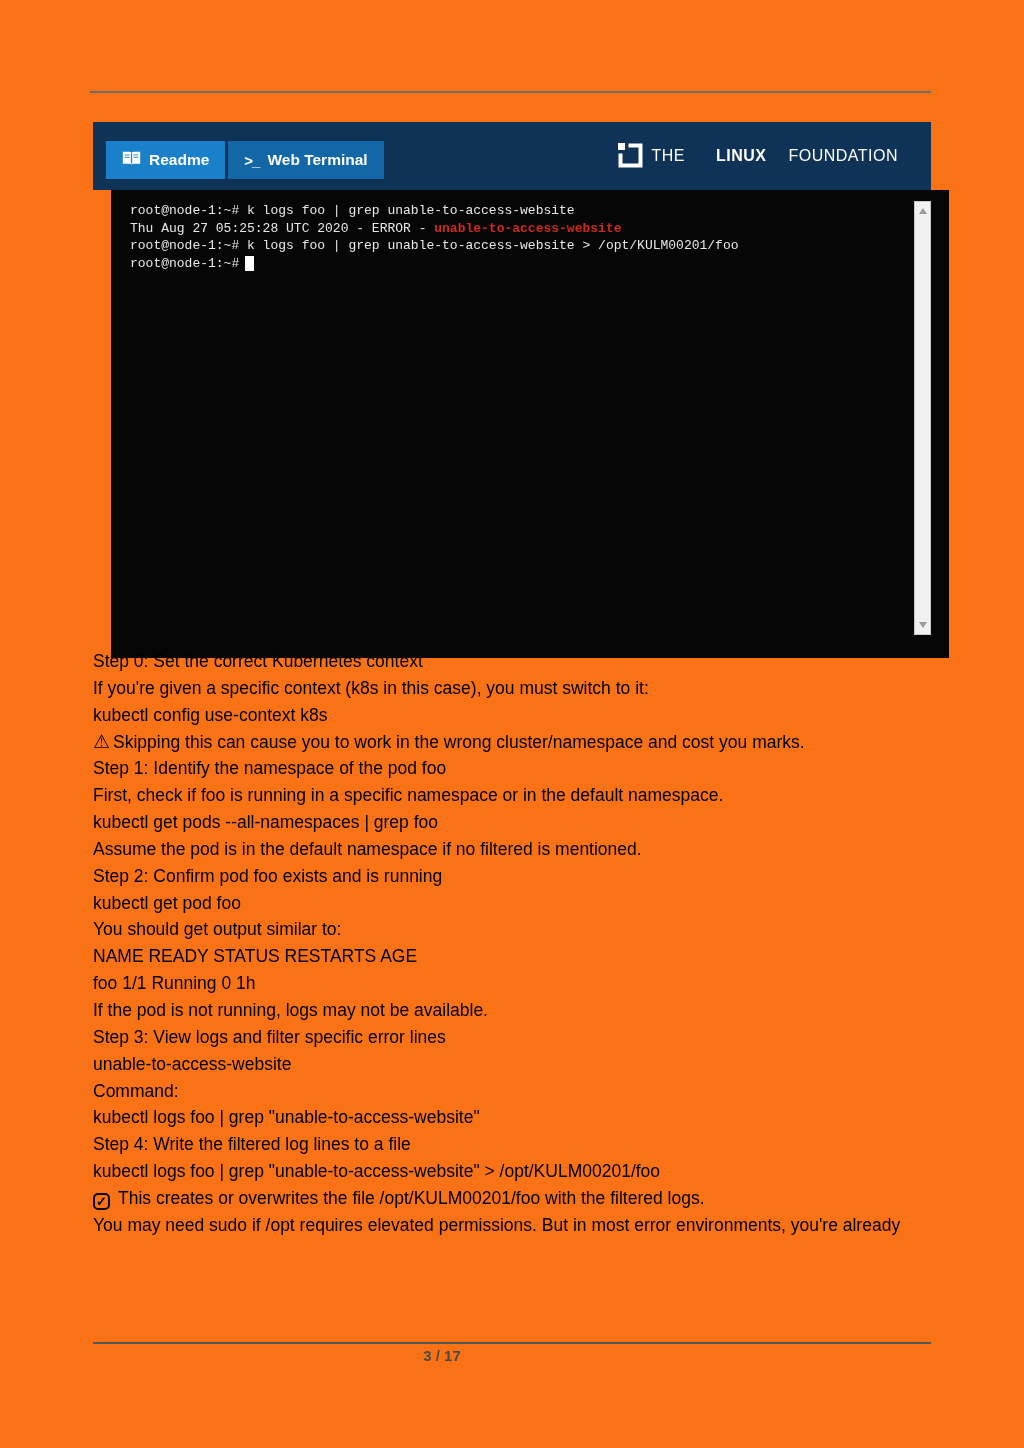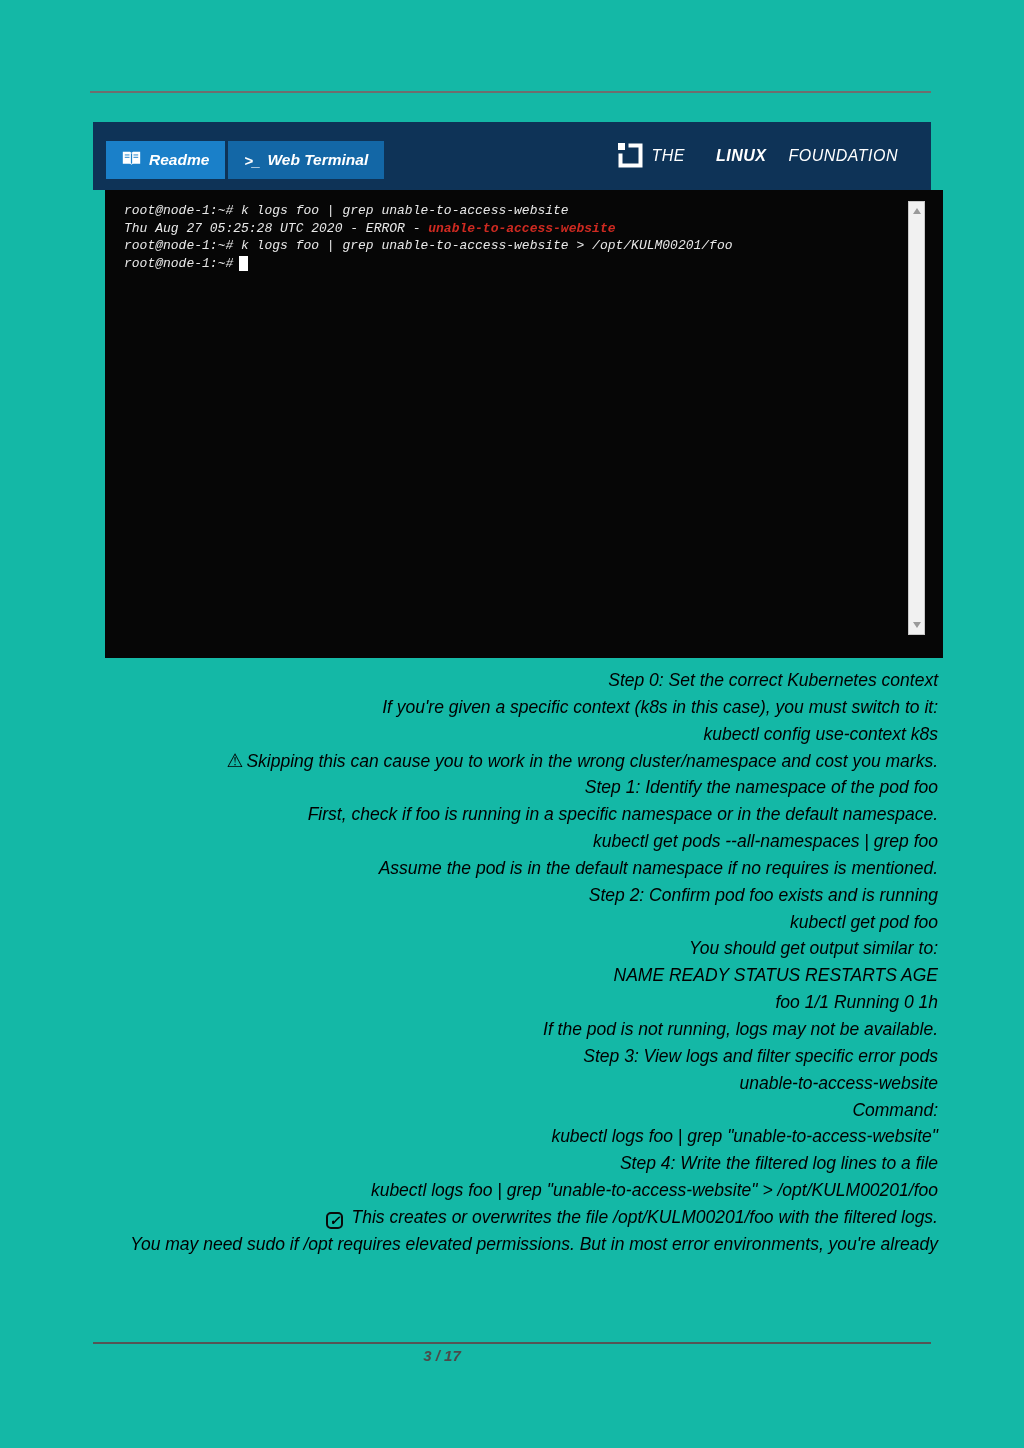--- a/index.html
+++ b/index.html
@@ -10,24 +10,23 @@
     --terminal_text:#e8e8e8;
     --terminal_error_red:#cf2a21;
     --body_text:#000000;
     --footer_text:#4a4a4a;
   }
   *{margin:0;padding:0;box-sizing:border-box;}
   html,body{background:#fff;}
   .page{
     position:relative;
     width:1024px;height:1448px;
-    background:#14b8a6;
+    background:#f97316;
     font-family:"Liberation Sans", sans-serif;
     overflow:hidden;
-    font-style:italic;
   }
   .top-rule{
     position:absolute;left:90px;top:91px;width:841px;height:2px;
     background:#6e6e6e;
   }
   
   .shot{
     position:absolute;left:93px;top:122px;width:838px;height:536px;
   }
   .shot-header{
@@ -50,21 +49,21 @@
   .logo{
     position:absolute;right:33px;top:0;height:68px;
     display:flex;align-items:center;gap:8px;
     color:#fff;font-size:16px;letter-spacing:.5px;white-space:nowrap;
   }
   .lf-the,.lf-foundation{font-weight:400;}
   .lf-linux{font-weight:700;margin-left:9px;}
   .logo .word-gap{display:inline-block;width:6px;}
   
   .terminal{
-    position:absolute;left:12px;top:68px;width:100%;height:468px;
+    position:absolute;left:18px;top:68px;width:100%;height:468px;
     background:var(--terminal_bg);
     font-family:"Liberation Mono", monospace;
     font-size:13px;line-height:17.5px;
     color:var(--terminal_text);
   }
   .term-lines{position:absolute;left:19px;top:12px;right:40px;}
   .tline{white-space:pre;}
   .err{color:var(--terminal_error_red);font-weight:700;}
   .cursor{
     display:inline-block;width:9px;height:15px;
@@ -83,23 +82,23 @@
   .tri-up{
     width:0;height:0;border-left:4px solid transparent;border-right:4px solid transparent;
     border-bottom:6px solid #9a9a9a;
   }
   .tri-down{
     width:0;height:0;border-left:4px solid transparent;border-right:4px solid transparent;
     border-top:6px solid #9a9a9a;
   }
   
   .body-text{
-    position:absolute;left:93px;top:667px;width:845px;
+    position:absolute;left:93px;top:648px;width:845px;
     color:var(--body_text);
-    font-size:17.5px;line-height:26.85px;text-align:right;
+    font-size:17.5px;line-height:26.85px;
   }
   .body-text p{white-space:nowrap;}
   .warn-icon{
     font-size:19px;line-height:1;margin-right:3px;
     font-family:"DejaVu Sans", sans-serif;
   }
   .check-icon{
     display:inline-flex;align-items:center;justify-content:center;
     width:17px;height:17px;border:2.2px solid #0a0a0a;border-radius:5px;
     margin-right:8px;vertical-align:-2px;
@@ -180,28 +179,28 @@
   </div>
 
   <div class="body-text">
     <p>Step 0: Set the correct Kubernetes context</p>
     <p>If you're given a specific context (k8s in this case), you must switch to it:</p>
     <p>kubectl config use-context k8s</p>
     <p><span class="warn-icon">⚠</span><span>Skipping this can cause you to work in the wrong cluster/namespace and cost you marks.</span></p>
     <p>Step 1: Identify the namespace of the pod foo</p>
     <p>First, check if foo is running in a specific namespace or in the default namespace.</p>
     <p>kubectl get pods --all-namespaces | grep foo</p>
-    <p>Assume the pod is in the default namespace if no requires is mentioned.</p>
+    <p>Assume the pod is in the default namespace if no filtered is mentioned.</p>
     <p>Step 2: Confirm pod foo exists and is running</p>
     <p>kubectl get pod foo</p>
     <p>You should get output similar to:</p>
     <p>NAME READY STATUS RESTARTS AGE</p>
     <p>foo 1/1 Running 0 1h</p>
     <p>If the pod is not running, logs may not be available.</p>
-    <p>Step 3: View logs and filter specific error pods</p>
+    <p>Step 3: View logs and filter specific error lines</p>
     <p>unable-to-access-website</p>
     <p>Command:</p>
     <p>kubectl logs foo | grep "unable-to-access-website"</p>
     <p>Step 4: Write the filtered log lines to a file</p>
     <p>kubectl logs foo | grep "unable-to-access-website" &gt; /opt/KULM00201/foo</p>
     <p><span class="check-icon">
           <span class="check-mark">✓</span>
         </span><span>This creates or overwrites the file /opt/KULM00201/foo with the filtered logs.</span></p>
     <p>You may need sudo if /opt requires elevated permissions. But in most error environments, you're already</p>
   </div>

